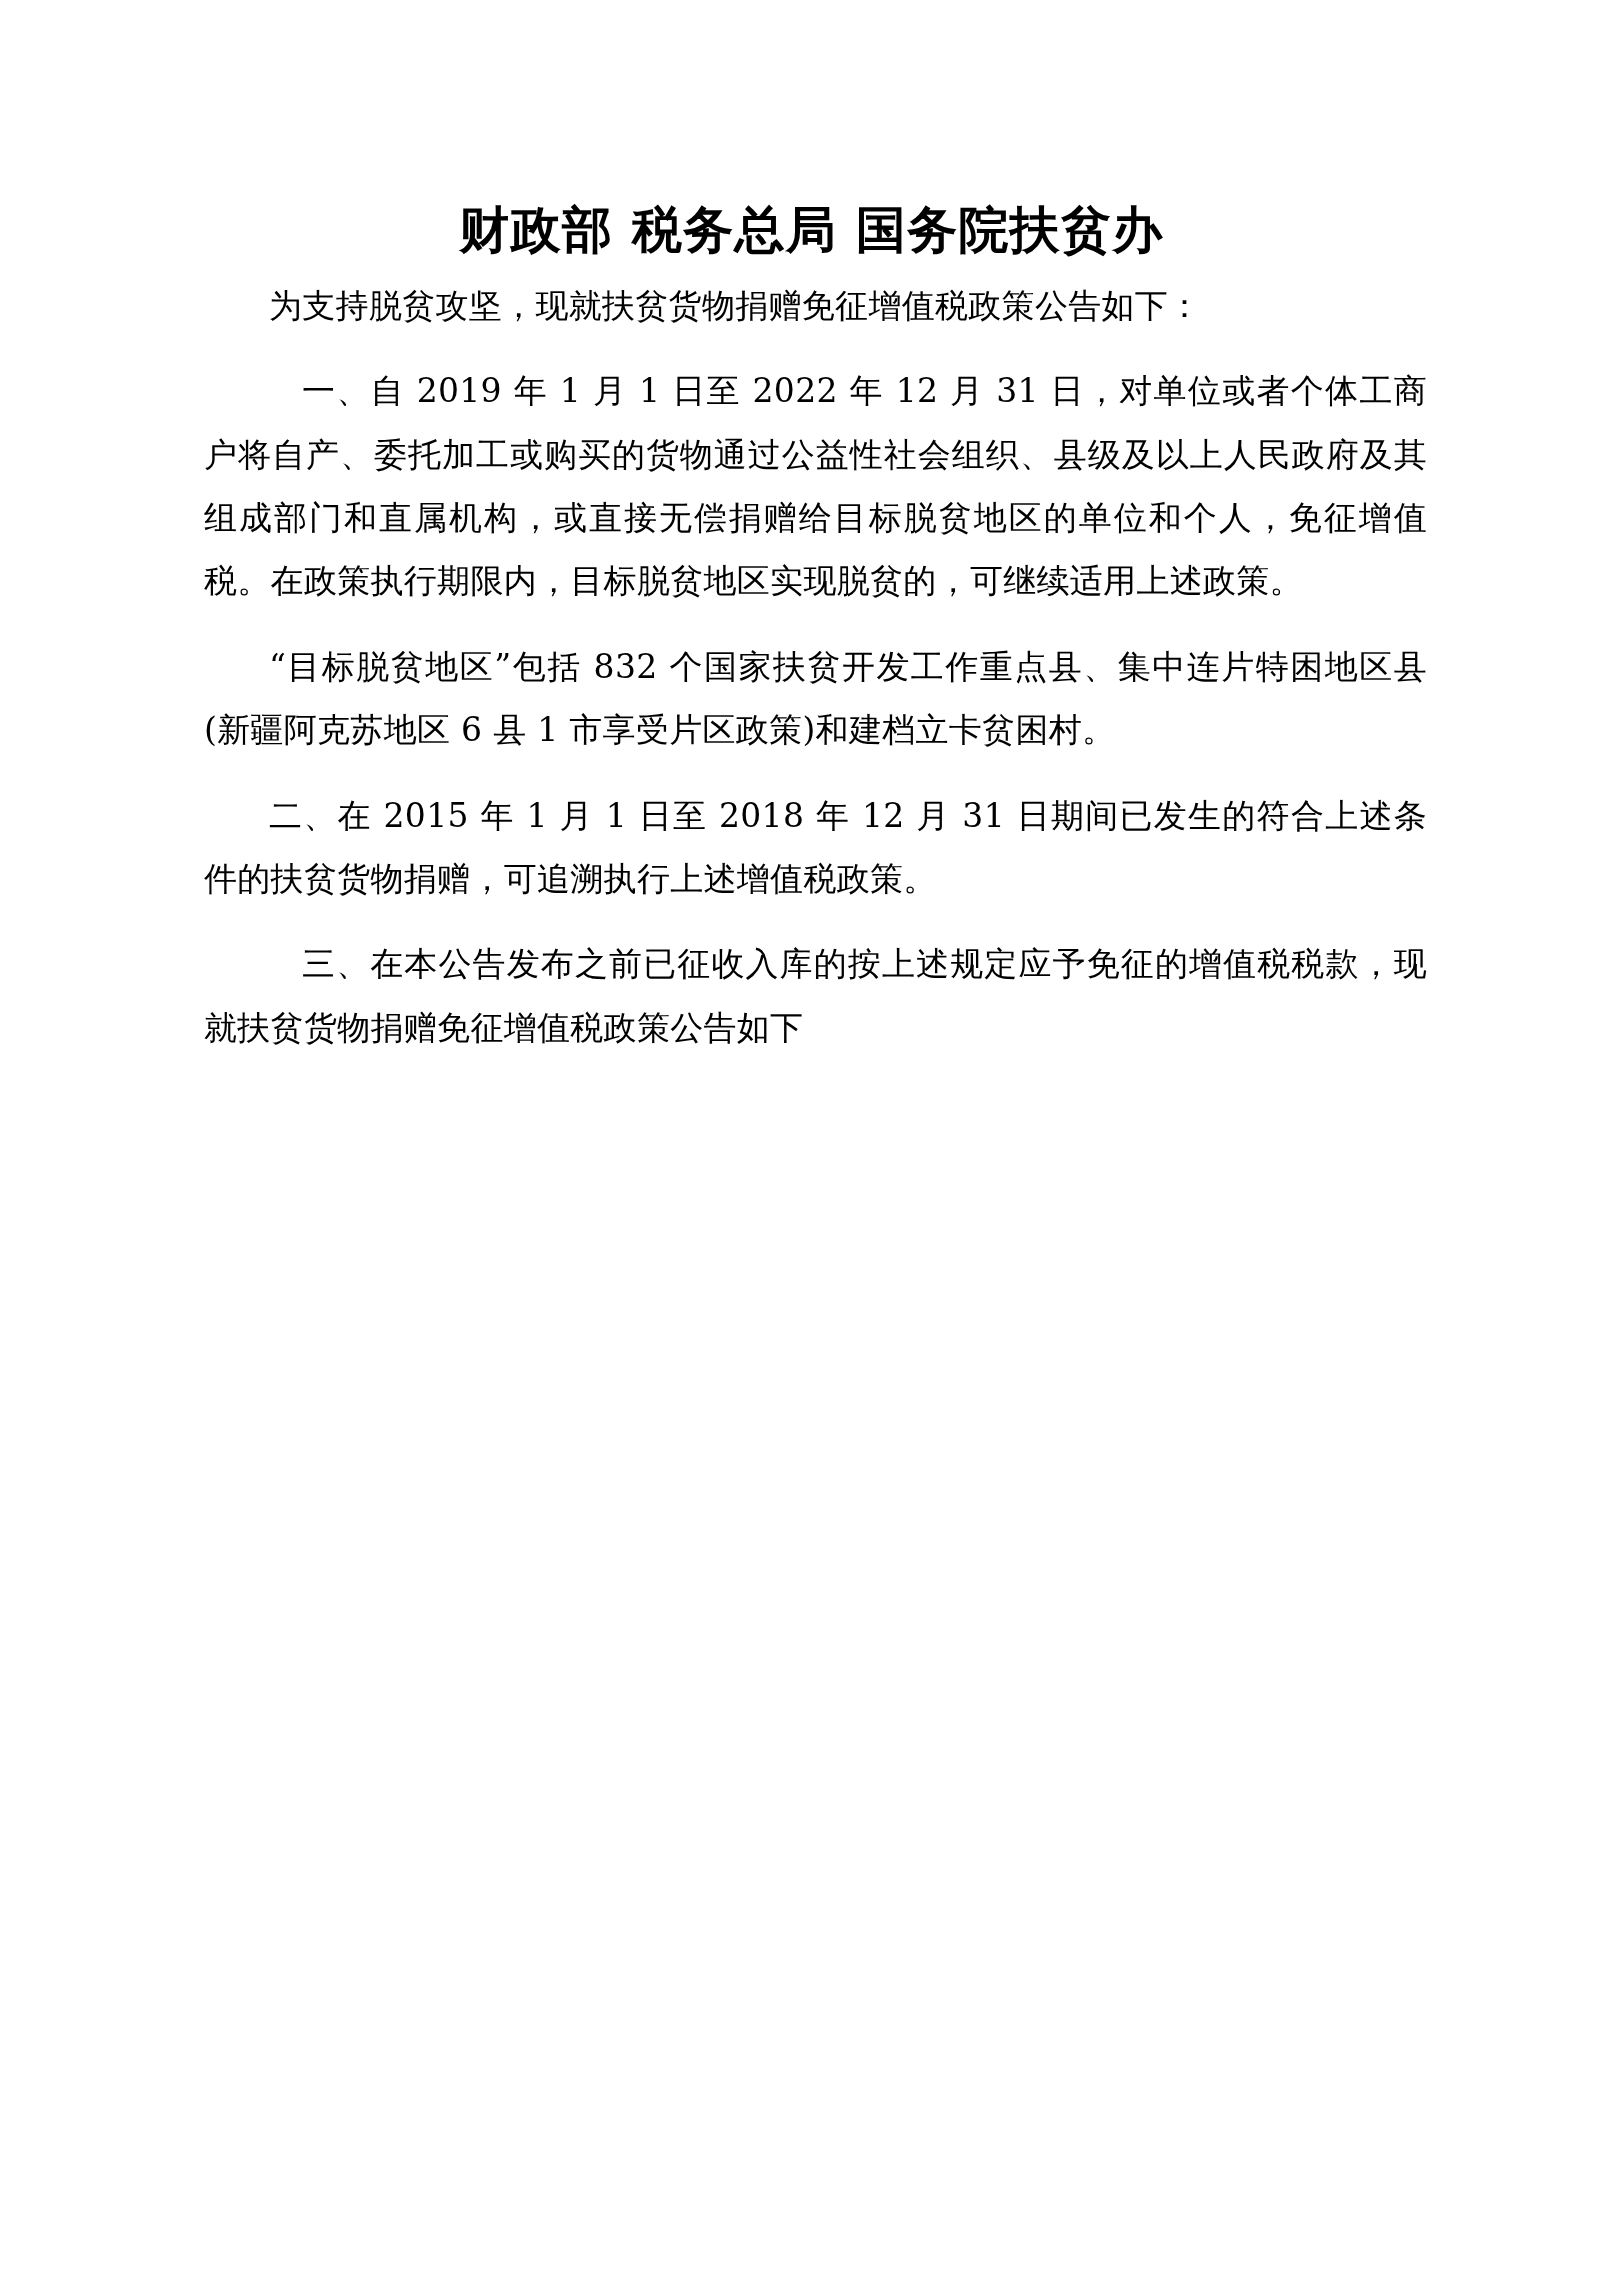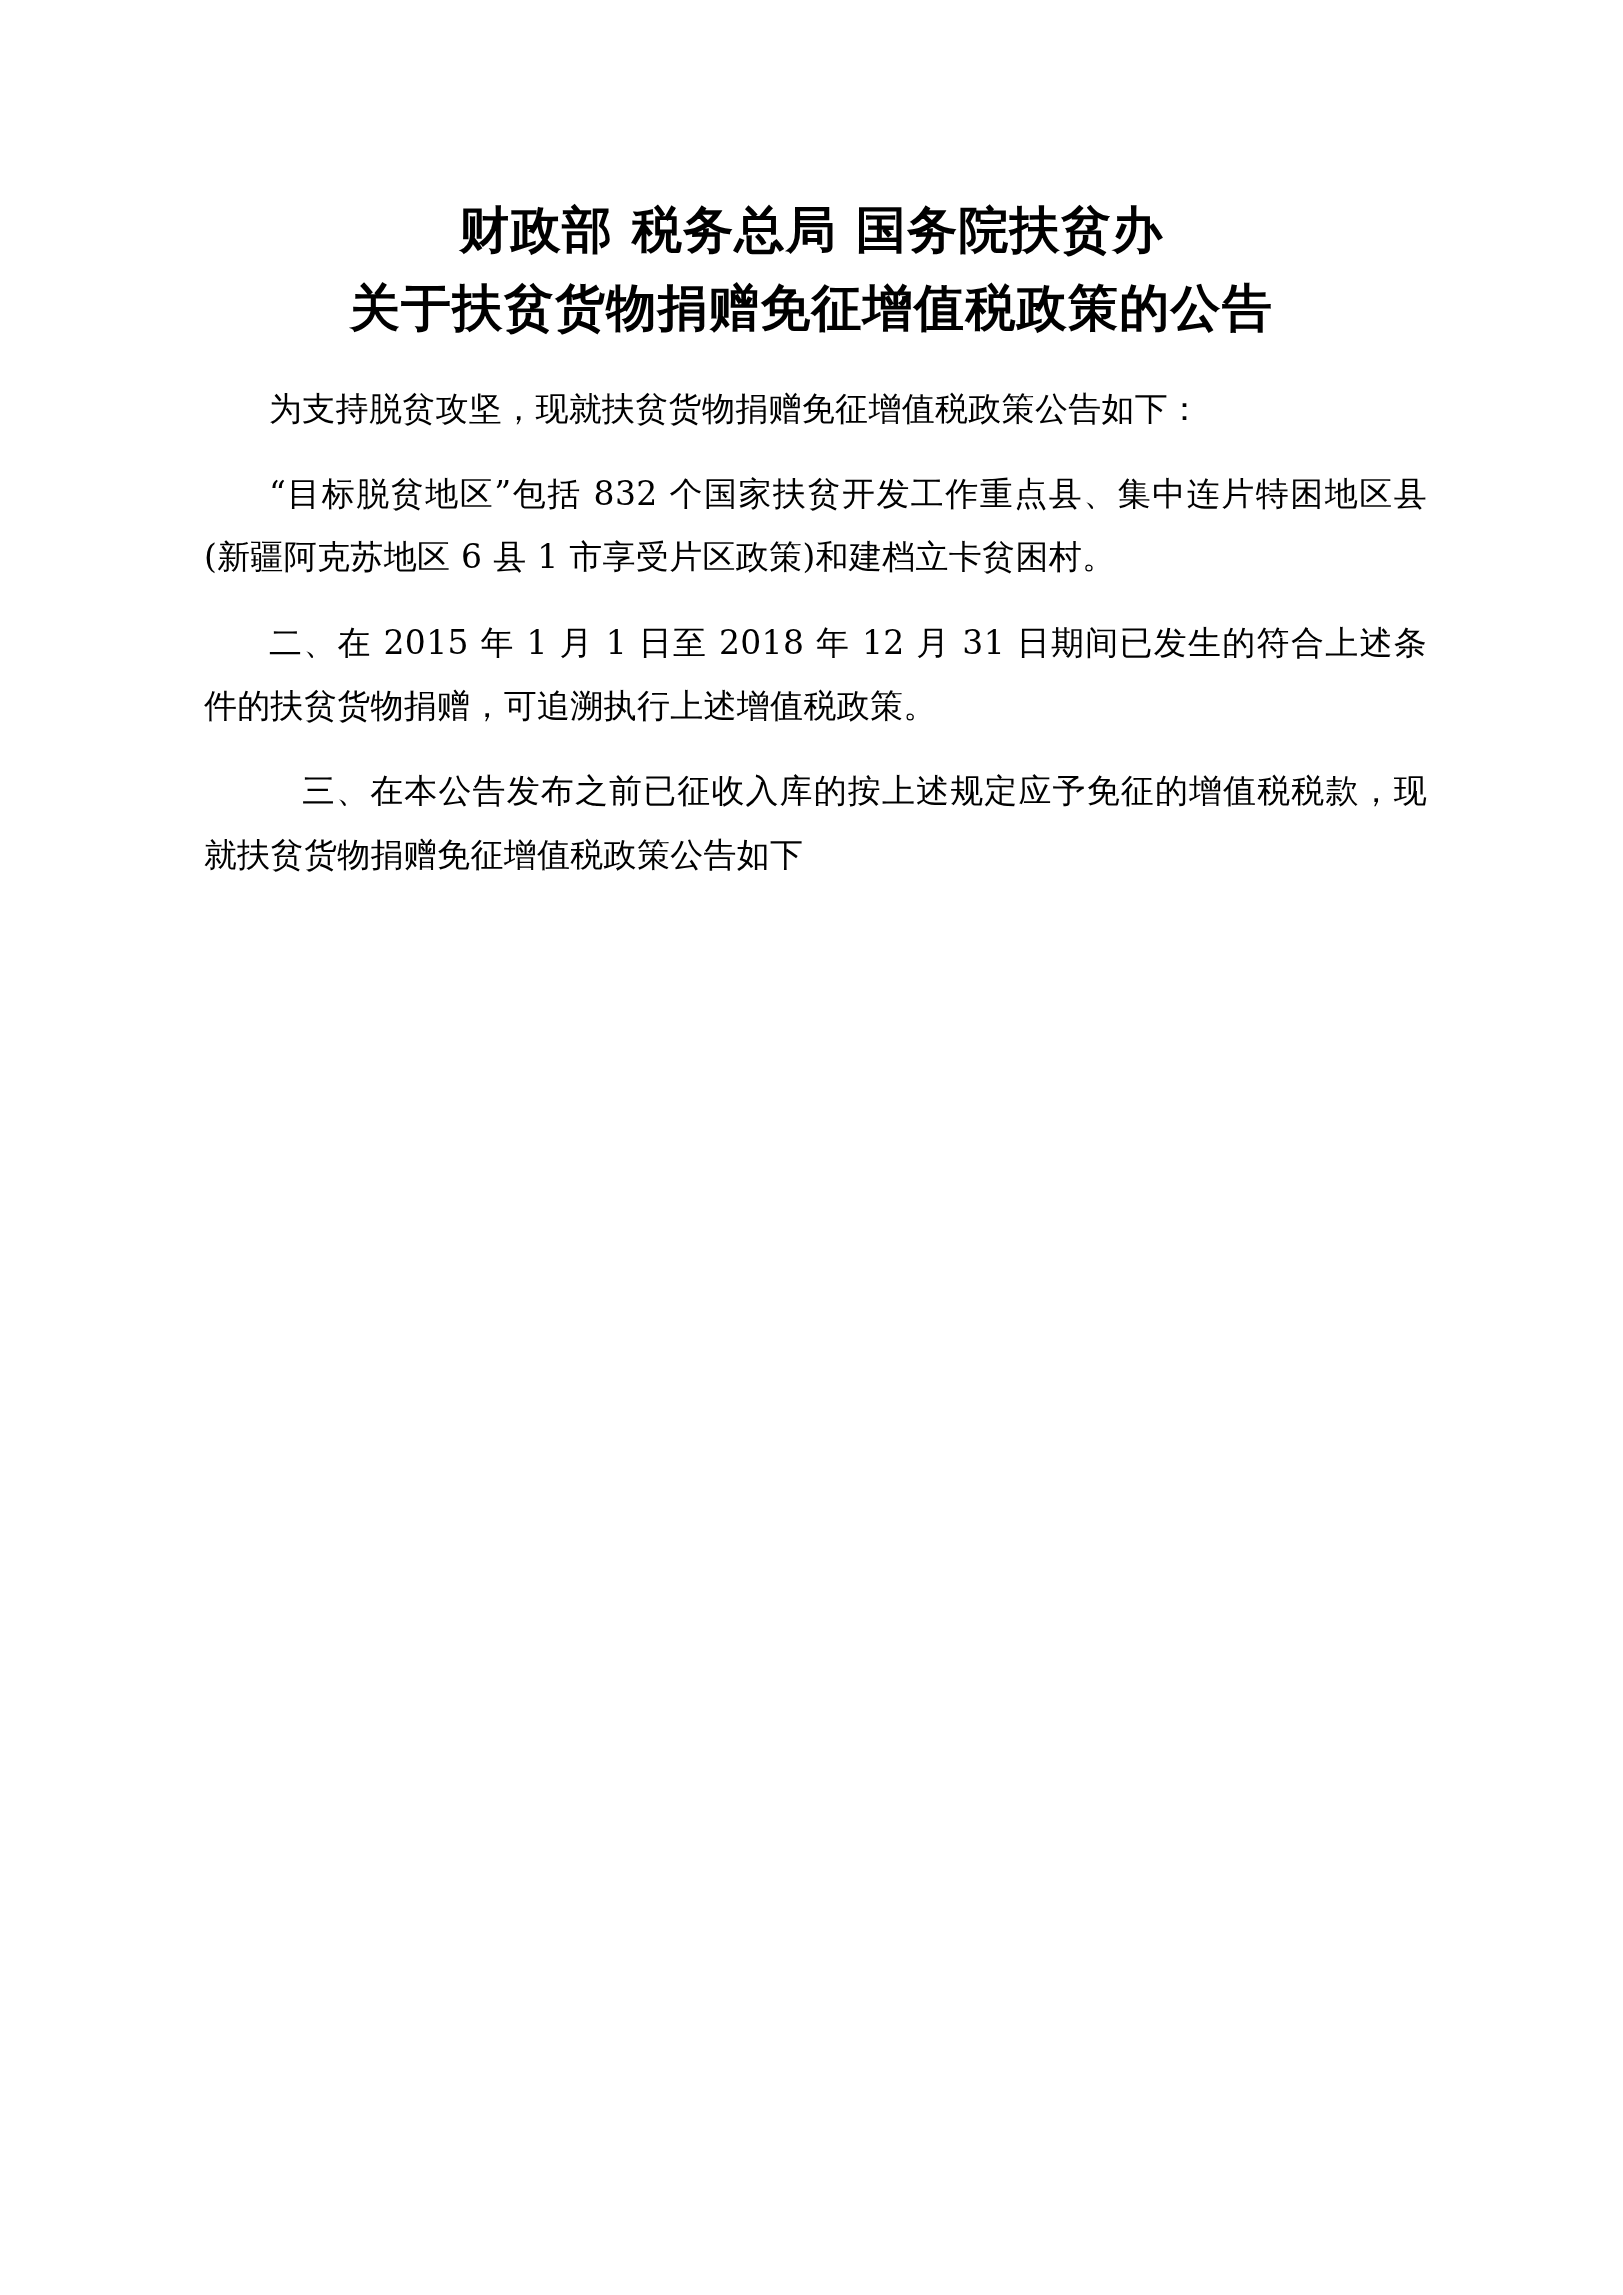--- a/index.html
+++ b/index.html
@@ -60,21 +60,21 @@
   .indent-3 {
     text-indent: 98px;
   }
 </style>
 </head>
 <body>
 
 <div class="page">
 
   <h1 class="doc-title">财政部 税务总局 国务院扶贫办</h1>
-  <h1 class="doc-title-line2">关于扶贫货物捐赠免征增值税政策的公告</h1>
 
   <p class="body-text indent-2">为支持脱贫攻坚，现就扶贫货物捐赠免征增值税政策公告如下：</p>
+  <p class="body-text indent-3">一、自 2019 年 1 月 1 日至 2022 年 12 月 31 日，对单位或者个体工商户将自产、委托加工或购买的货物通过公益性社会组织、县级及以上人民政府及其组成部门和直属机构，或直接无偿捐赠给目标脱贫地区的单位和个人，免征增值税。在政策执行期限内，目标脱贫地区实现脱贫的，可继续适用上述政策。</p>
   <p class="body-text indent-2">“目标脱贫地区”包括 832 个国家扶贫开发工作重点县、集中连片特困地区县(新疆阿克苏地区 6 县 1 市享受片区政策)和建档立卡贫困村。</p>
   <p class="body-text indent-2">二、在 2015 年 1 月 1 日至 2018 年 12 月 31 日期间已发生的符合上述条件的扶贫货物捐赠，可追溯执行上述增值税政策。</p>
   <p class="body-text indent-3">三、在本公告发布之前已征收入库的按上述规定应予免征的增值税税款，现就扶贫货物捐赠免征增值税政策公告如下</p>
 
 </div>
 
 
 </body></html>

